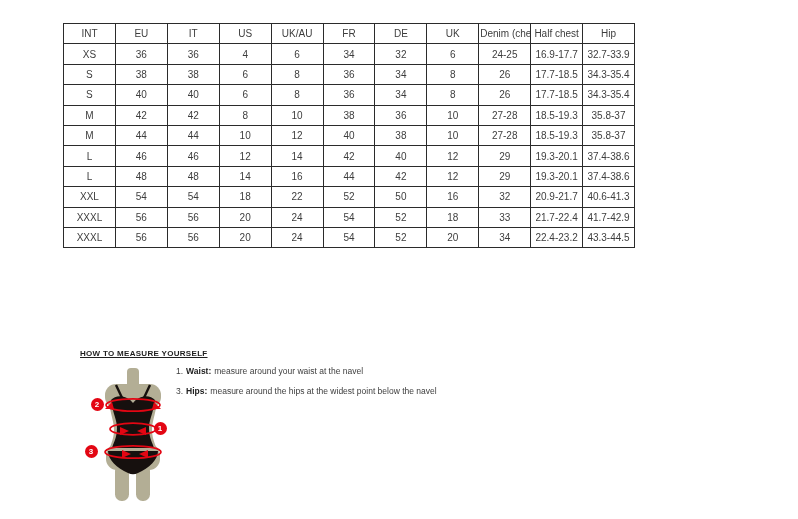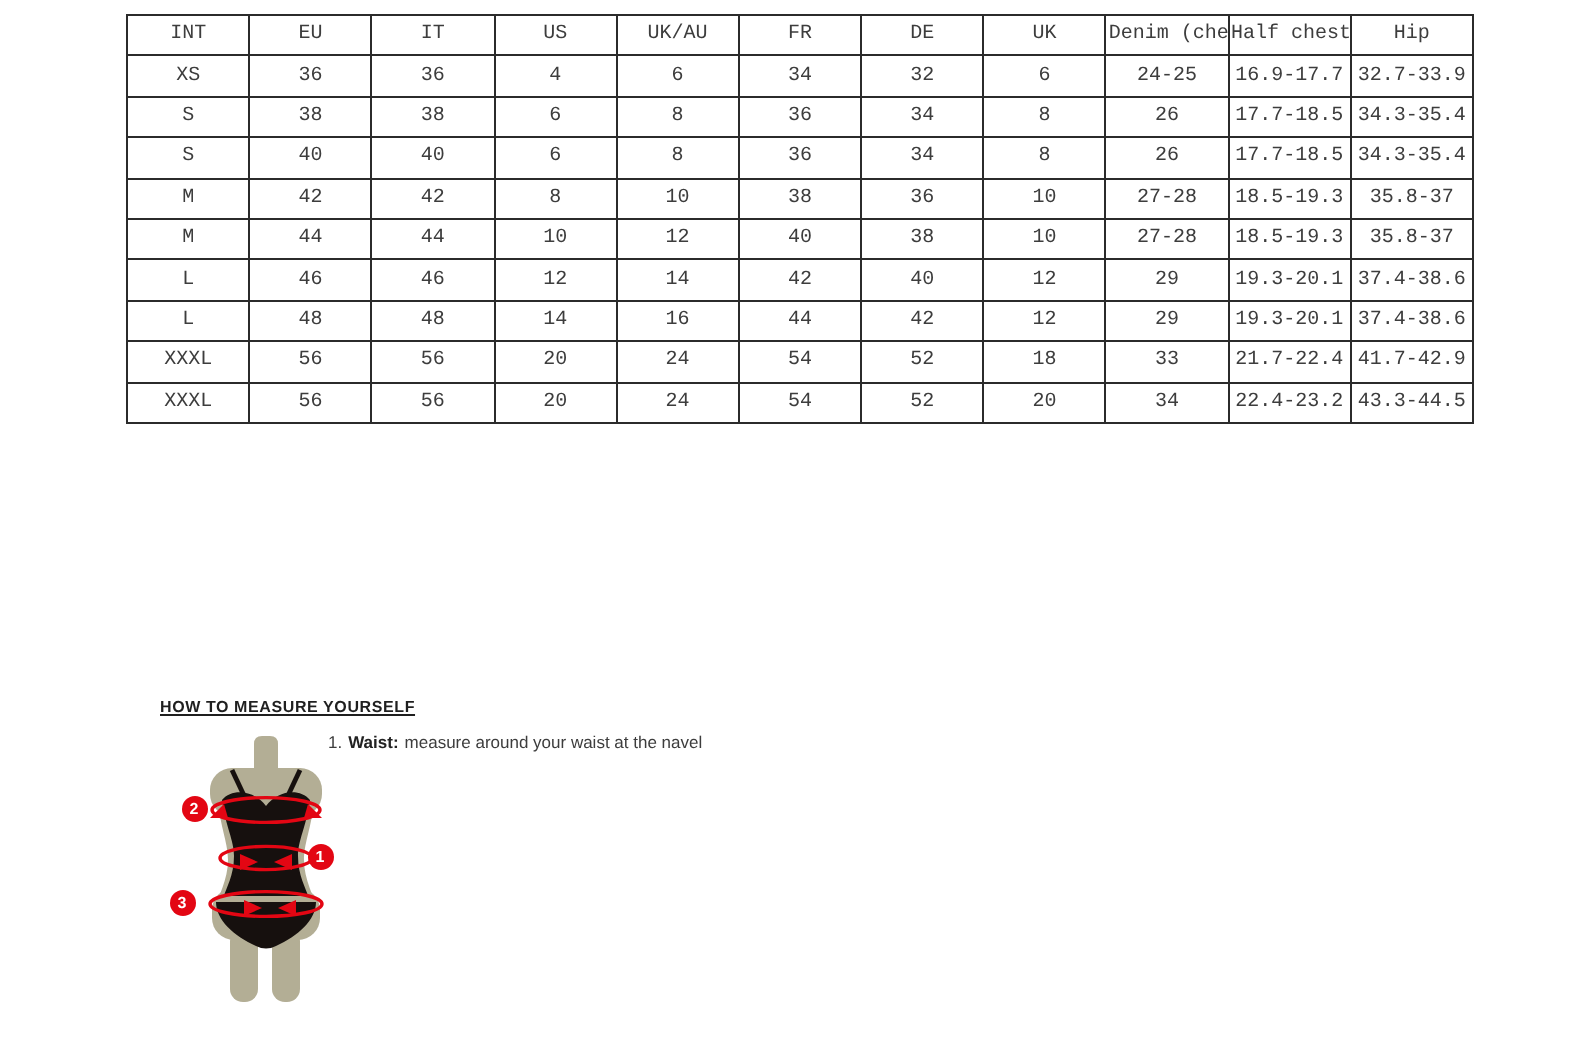--- a/index.html
+++ b/index.html
@@ -13,21 +13,21 @@
   *{box-sizing:border-box;}
   html,body{margin:0;padding:0;}
   body{
     width:798px;height:519px;position:relative;overflow:hidden;
     background:#ffffff;
     font-family:"Liberation Sans", sans-serif;
     color:var(--text-dark);
   }
 
   
-  .table-wrap{position:absolute;left:63px;top:7px;width:674px;font-family:Liberation Mono, monospace;}
+  .table-wrap{position:absolute;left:63px;top:23px;width:572px;}
   table.size-table{
     width:100%;border-collapse:collapse;table-layout:fixed;
     font-size:10px;color:var(--text-dark);
   }
   table.size-table th,table.size-table td{
     border:1px solid var(--table-border);
     height:20.4px;padding:0 1px;
     text-align:center;vertical-align:middle;
     font-weight:normal;white-space:nowrap;overflow:hidden;
   }
@@ -46,21 +46,21 @@
   .badge{
     position:absolute;width:13px;height:13px;border-radius:50%;
     background:var(--accent-red);color:#ffffff;
     font-size:8px;font-weight:bold;line-height:13px;text-align:center;
   }
   .badge-chest{left:12.5px;top:29.5px;}
   .badge-waist{left:75.5px;top:53.5px;}
   .badge-hips{left:6.5px;top:76.5px;}
 
   .steps{
-    position:absolute;left:164px;top:366px;width:330px;
+    position:absolute;left:176px;top:366px;width:330px;
     font-size:8.5px;color:var(--text-dark);
   }
   .step{margin-bottom:10px;white-space:nowrap;}
   .step .num{margin-right:3px;}
   .step b{color:#222222;margin-right:3px;}
 </style>
 </head>
 <body>
 
 <div class="table-wrap">
@@ -166,20 +166,33 @@
           <td>14</td>
           <td>16</td>
           <td>44</td>
           <td>42</td>
           <td>12</td>
           <td>29</td>
           <td>19.3-20.1</td>
           <td>37.4-38.6</td>
         </tr>
         <tr>
+          <td>XXL</td>
+          <td>54</td>
+          <td>54</td>
+          <td>18</td>
+          <td>22</td>
+          <td>52</td>
+          <td>50</td>
+          <td>16</td>
+          <td>32</td>
+          <td>20.9-21.7</td>
+          <td>40.6-41.3</td>
+        </tr>
+        <tr>
           <td>XXXL</td>
           <td>56</td>
           <td>56</td>
           <td>20</td>
           <td>24</td>
           <td>54</td>
           <td>52</td>
           <td>18</td>
           <td>33</td>
           <td>21.7-22.4</td>
@@ -241,13 +254,16 @@
   </svg>
   <div class="badge badge-chest">2</div>
   <div class="badge badge-waist">1</div>
   <div class="badge badge-hips">3</div>
 </div>
 
 <div class="steps">
   <div class="step">
     <span class="num">1.</span><b>Waist:</b><span>measure around your waist at the navel</span>
   </div>
+  <div class="step">
+    <span class="num">3.</span><b>Hips:</b><span>measure around the hips at the widest point below the navel</span>
+  </div>
 </div>
 
 </body></html>

